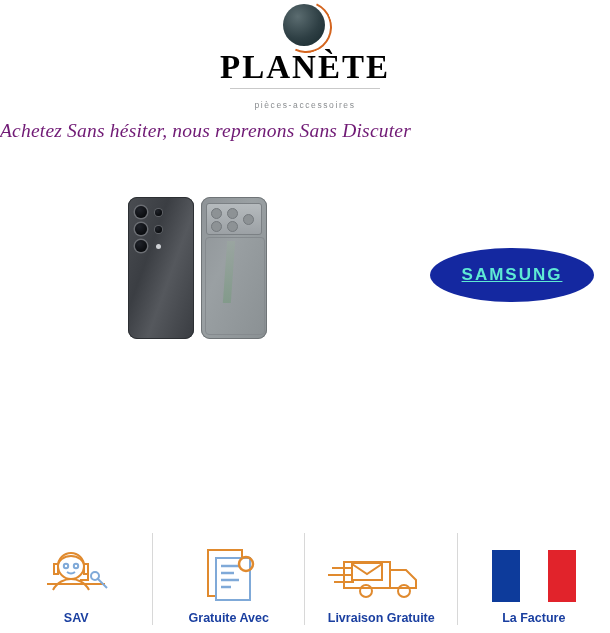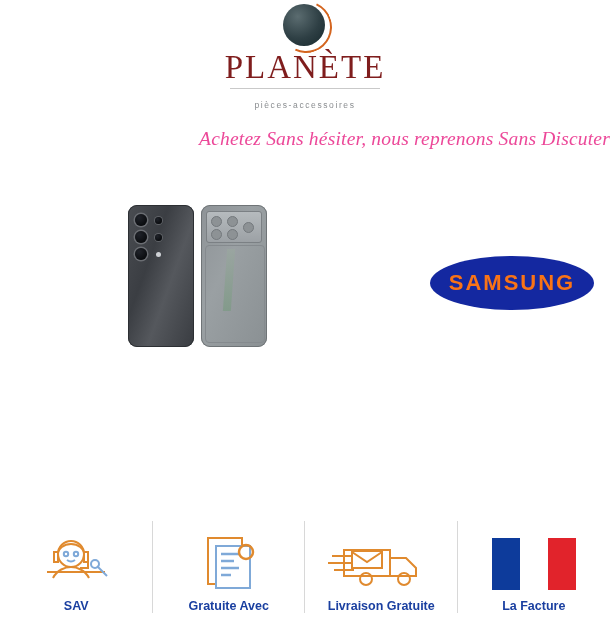--- a/index.html
+++ b/index.html
@@ -41,45 +41,45 @@
     border-radius: 50%;
     border: 2px solid #d4651f;
     border-left-color: transparent;
     border-top-color: transparent;
     transform: rotate(-20deg);
   }
   .logo-word {
     font-family: "Liberation Serif", serif;
     font-size: 33px;
     letter-spacing: 2px;
-    color: #7f1d1d;
+    color: #000000;
     line-height: 1.05;
-    font-weight: 400;
+    font-weight: 700;
   }
   .logo-sub {
     font-family: "Liberation Sans", sans-serif;
     font-size: 8.5px;
     letter-spacing: 1.6px;
     color: #8a8d90;
     margin-top: 11px;
   }
   .logo-rule {
     width: 150px;
     height: 1px;
     background: #c9c9c9;
     margin: 3px auto 0 auto;
   }
 
   .tagline {
-    text-align: right;
+    text-align: left;
     font-family: "Liberation Serif", serif;
     font-style: italic;
     font-size: 19.5px;
-    color: #ec4899;
-    margin-top: 18px;
+    color: #701a75;
+    margin-top: 10px;
     letter-spacing: 0.2px;
   }
 
   
   .product-area {
     position: relative;
     height: 300px;
     margin-top: 22px;
   }
 
@@ -176,32 +176,33 @@
     top: 84px;
     width: 164px;
     height: 54px;
     border-radius: 50%/50%;
     background: #1428a0;
     display: flex;
     align-items: center;
     justify-content: center;
   }
   .samsung span {
-    color: #f97316;
+    color: #5eead4;
     font-family: "Liberation Sans", sans-serif;
     font-weight: bold;
-    font-size: 22px;
+    font-size: 17px;
     letter-spacing: 2px;
+    text-decoration: underline;
   }
 
   
   .features {
     position: absolute;
     left: 0;
-    bottom: 12px;
+    bottom: 0;
     width: 100%;
     display: flex;
     align-items: flex-end;
     padding-bottom: 6px;
     box-sizing: border-box;
   }
   .feature {
     flex: 1 1 0;
     text-align: center;
     position: relative;

